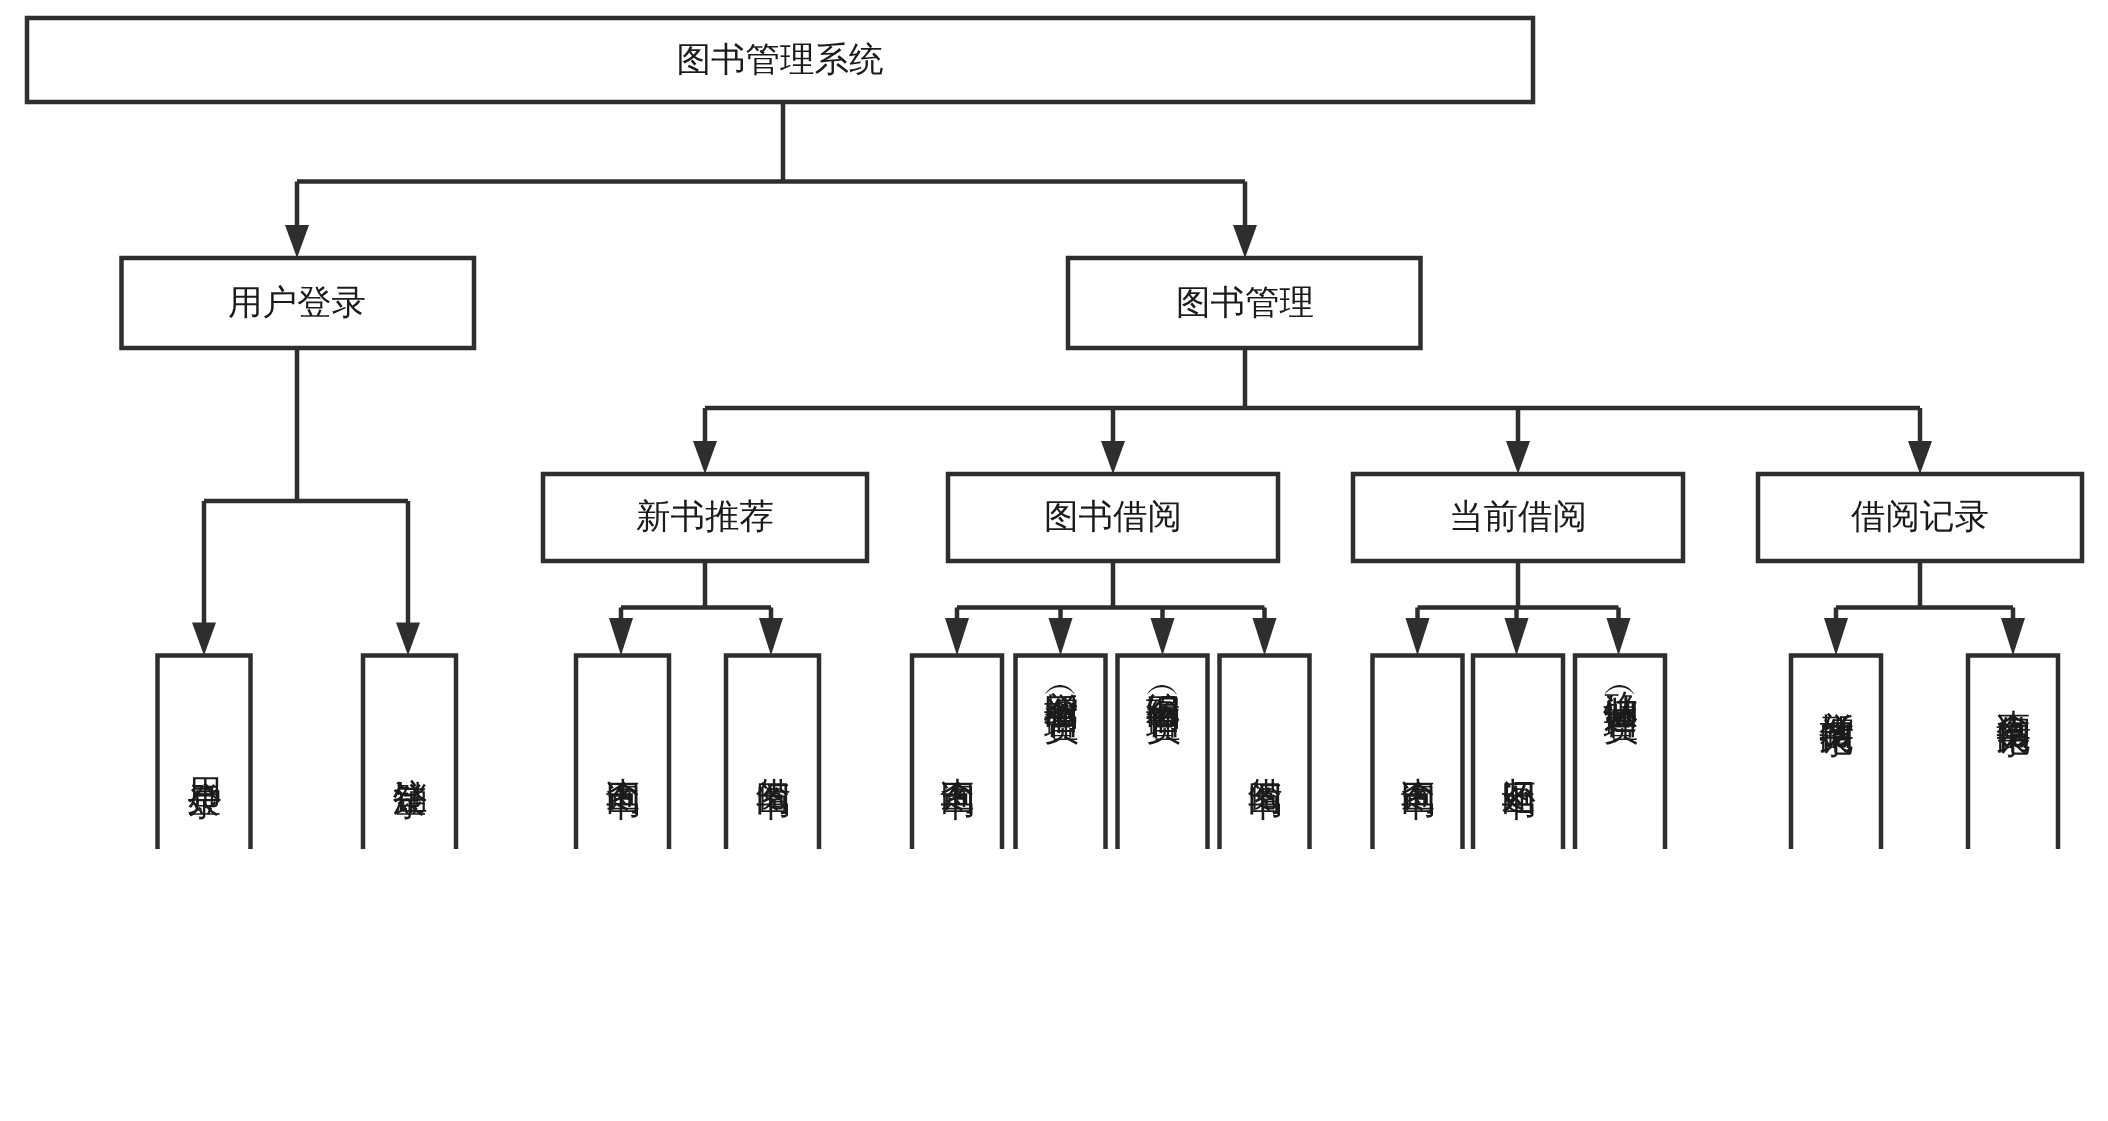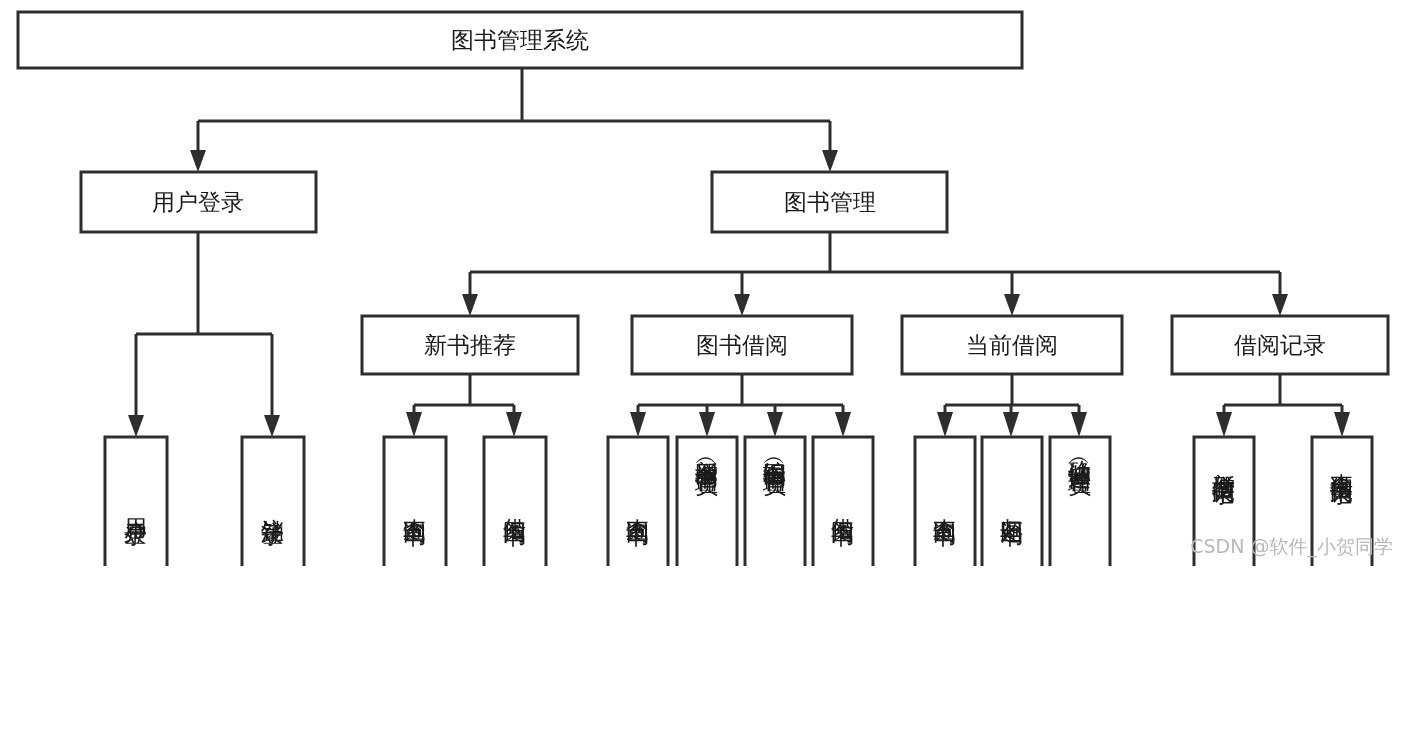--- a/index.html
+++ b/index.html
@@ -192,15 +192,14 @@
   <div class="node-label-v" style="left:763px; top:442px;">编辑图书（管理员）</div>
   <div class="node-label-v" style="left:831px; top:500px;">借阅图书</div>
 
   <div class="node-label-v" style="left:933px; top:500px;">查询图书</div>
   <div class="node-label-v" style="left:1000px; top:500px;">归还图书</div>
   <div class="node-label-v" style="left:1068px; top:442px;">确认归还（管理员）</div>
 
   <div class="node-label-v" style="left:1212px; top:455px;">新增借阅记录</div>
   <div class="node-label-v" style="left:1330px; top:455px;">查询借阅记录</div>
 
-  <div class="watermark">CSDN @软件_小贺同学</div>
 
 </div>
 
 </body></html>

